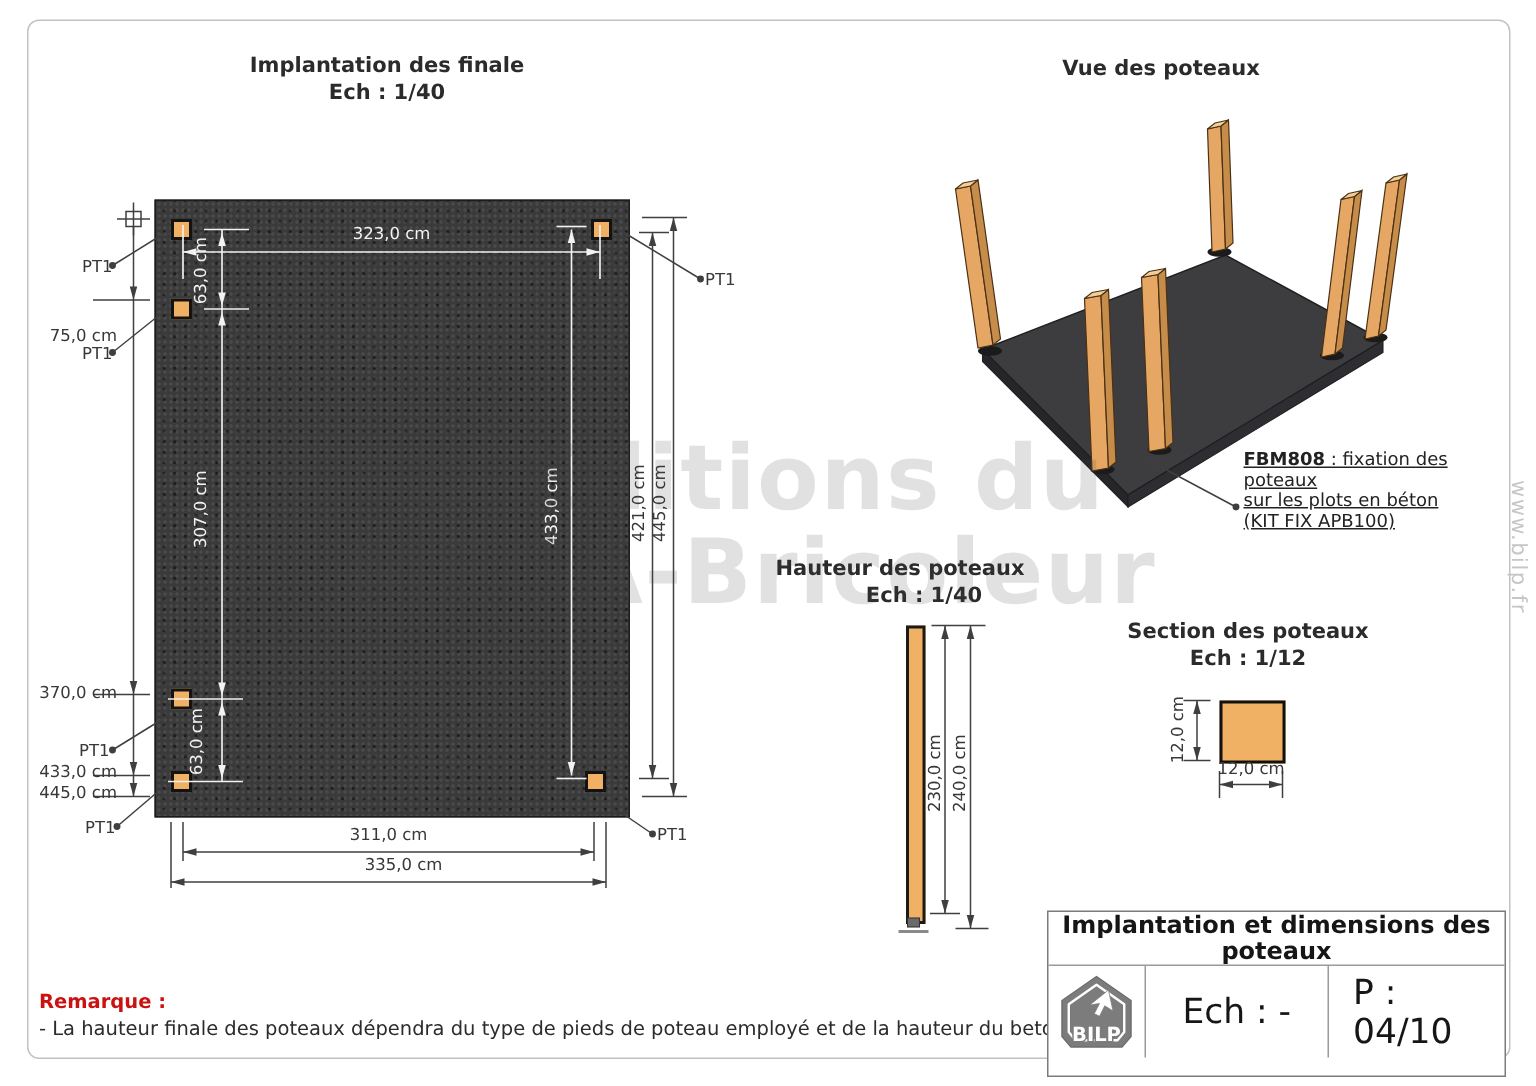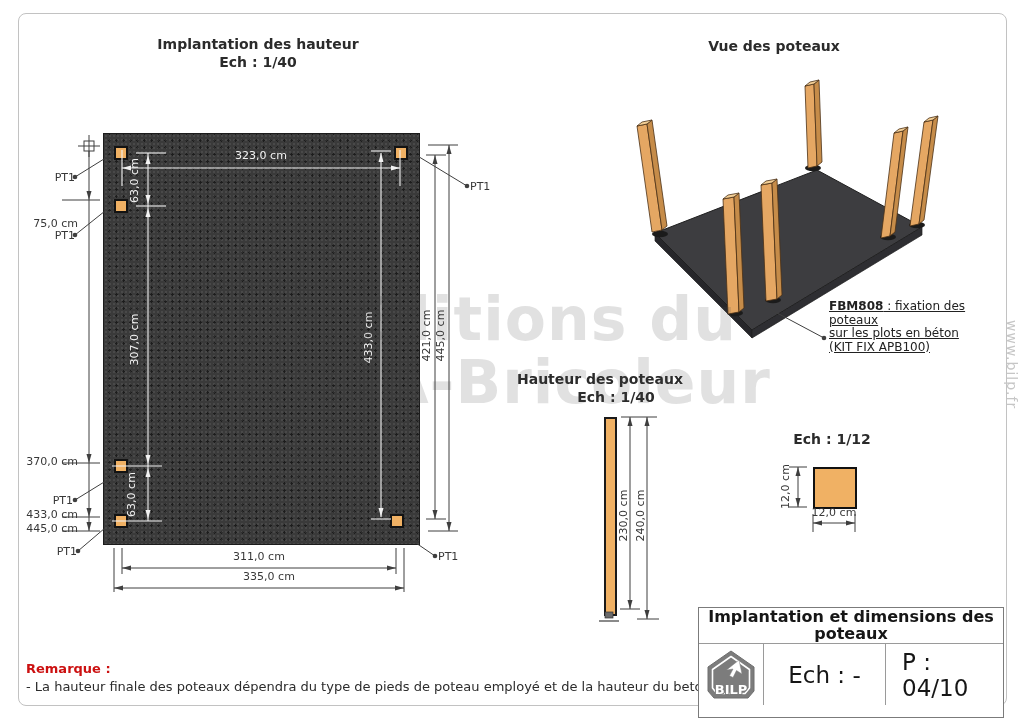--- a/index.html
+++ b/index.html
@@ -48,21 +48,21 @@
   #wm-side{position:absolute;left:1004px;top:320px;writing-mode:vertical-rl;font-size:14px;
            color:#c6c6c6;z-index:40;pointer-events:none;letter-spacing:1px;}
 </style>
 </head>
 <body>
 
 <div id="stage">
 
   <div id="page-frame"></div>
 
-  <div class="title" style="left:108px;top:36px;width:300px;">Implantation des hauteur</div>
+  <div class="title" style="left:108px;top:36px;width:300px;">Implantation des finale</div>
   <div class="title" style="left:108px;top:54px;width:300px;">Ech : 1/40</div>
 
   <div id="slab"></div>
   <div class="post" style="left:114px;top:146px;"></div>
   <div class="post" style="left:114px;top:199px;"></div>
   <div class="post" style="left:394px;top:146px;"></div>
   <div class="post" style="left:114px;top:459px;"></div>
   <div class="post" style="left:114px;top:514px;"></div>
   <div class="post" style="left:390px;top:514px;"></div>
 
@@ -249,20 +249,21 @@
     <div>sur les plots en béton</div>
     <div>(KIT FIX APB100)</div>
   </div>
 
   <div class="title" style="left:500px;top:371px;width:200px;">Hauteur des poteaux</div>
   <div class="title" style="left:516px;top:389px;width:200px;">Ech : 1/40</div>
   <div id="hpost"></div>
   <div class="dim rot" style="left:594px;top:509px;width:58px;">230,0 cm</div>
   <div class="dim rot" style="left:611px;top:509px;width:58px;">240,0 cm</div>
 
+  <div class="title" style="left:732px;top:413px;width:200px;">Section des poteaux</div>
   <div class="title" style="left:732px;top:431px;width:200px;">Ech : 1/12</div>
   <div id="ssq"></div>
   <div class="dim rot" style="left:761px;top:480px;width:48px;">12,0 cm</div>
   <div class="dim ctr" style="left:804px;top:506px;width:60px;">12,0 cm</div>
 
   <div id="remark">
     <div class="lbl">Remarque :</div>
     <div class="txt">- La hauteur finale des poteaux dépendra du type de pieds de poteau employé et de la hauteur du beton support.</div>
   </div>
 

